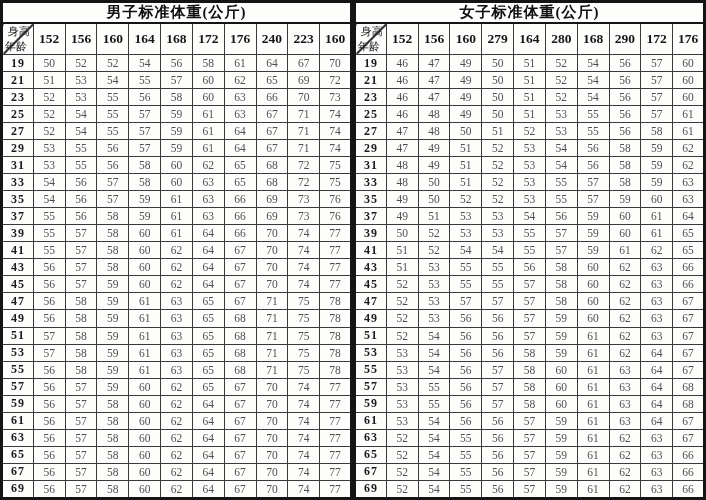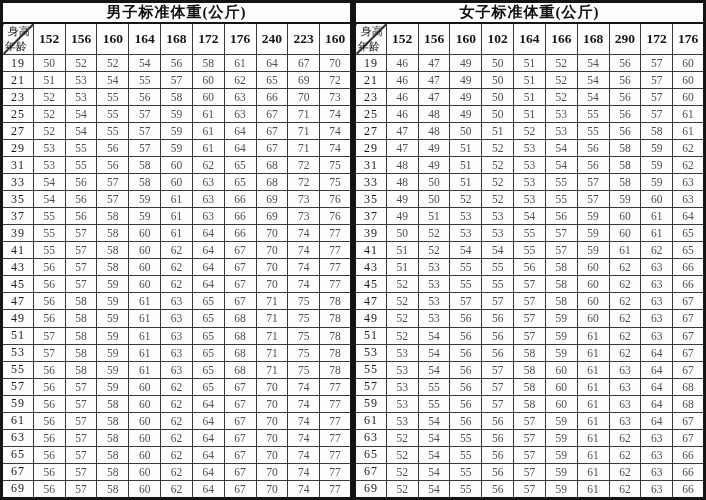--- a/index.html
+++ b/index.html
@@ -66,21 +66,21 @@
   th.corner .corner-bottom {
     position: absolute;
     bottom: 0px;
     left: 2px;
     font-size: 11px;
     font-weight: normal;
     color: #161616;
   }
   tbody th.age-cell {
     font-size: 12px;
-    font-weight: normal;
+    font-weight: bold;
     color: #1b1b1b;
     letter-spacing: 1px;
   }
   tbody td.weight-cell {
     font-size: 11.5px;
     color: #4f4f4f;
   }
 </style>
 </head>
 <body>
@@ -457,23 +457,23 @@
         <th colspan="11">女子标准体重(公斤)</th>
       </tr>
       <tr class="header-row">
         <th class="corner">
           <span class="corner-top">身高</span>
           <span class="corner-bottom">年龄</span>
         </th>
       <th>152</th>
           <th>156</th>
           <th>160</th>
-          <th>102</th>
+          <th>279</th>
           <th>164</th>
-          <th>166</th>
+          <th>280</th>
           <th>168</th>
           <th>290</th>
           <th>172</th>
           <th>176</th>
         </tr>
     </thead>
     <tbody>
         <tr>
           <th class="age-cell">19</th>
           <td class="weight-cell">46</td>

